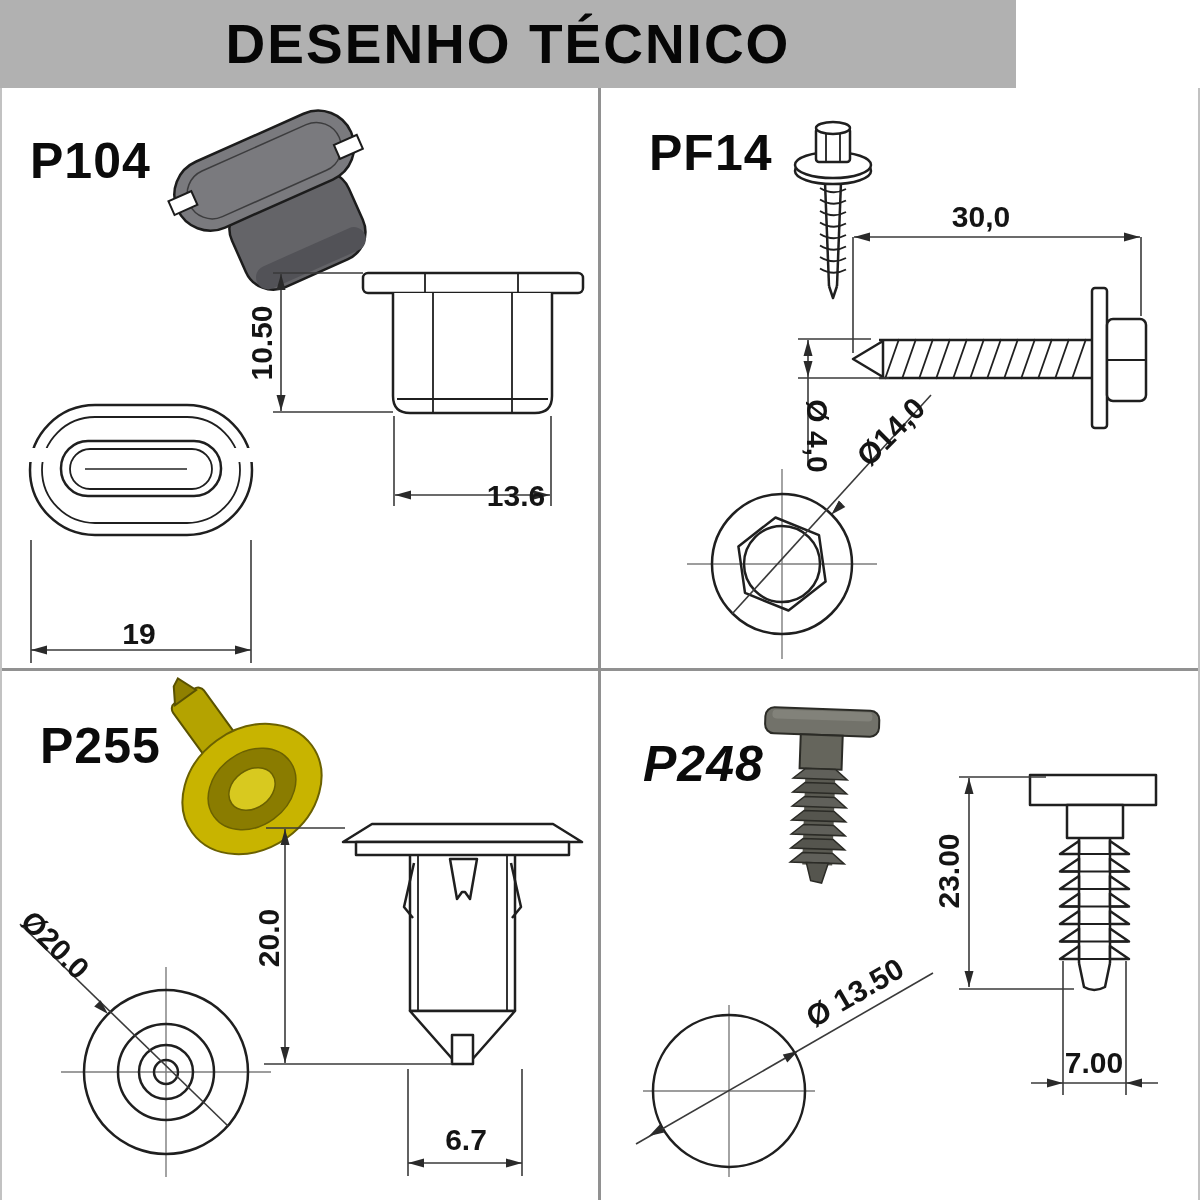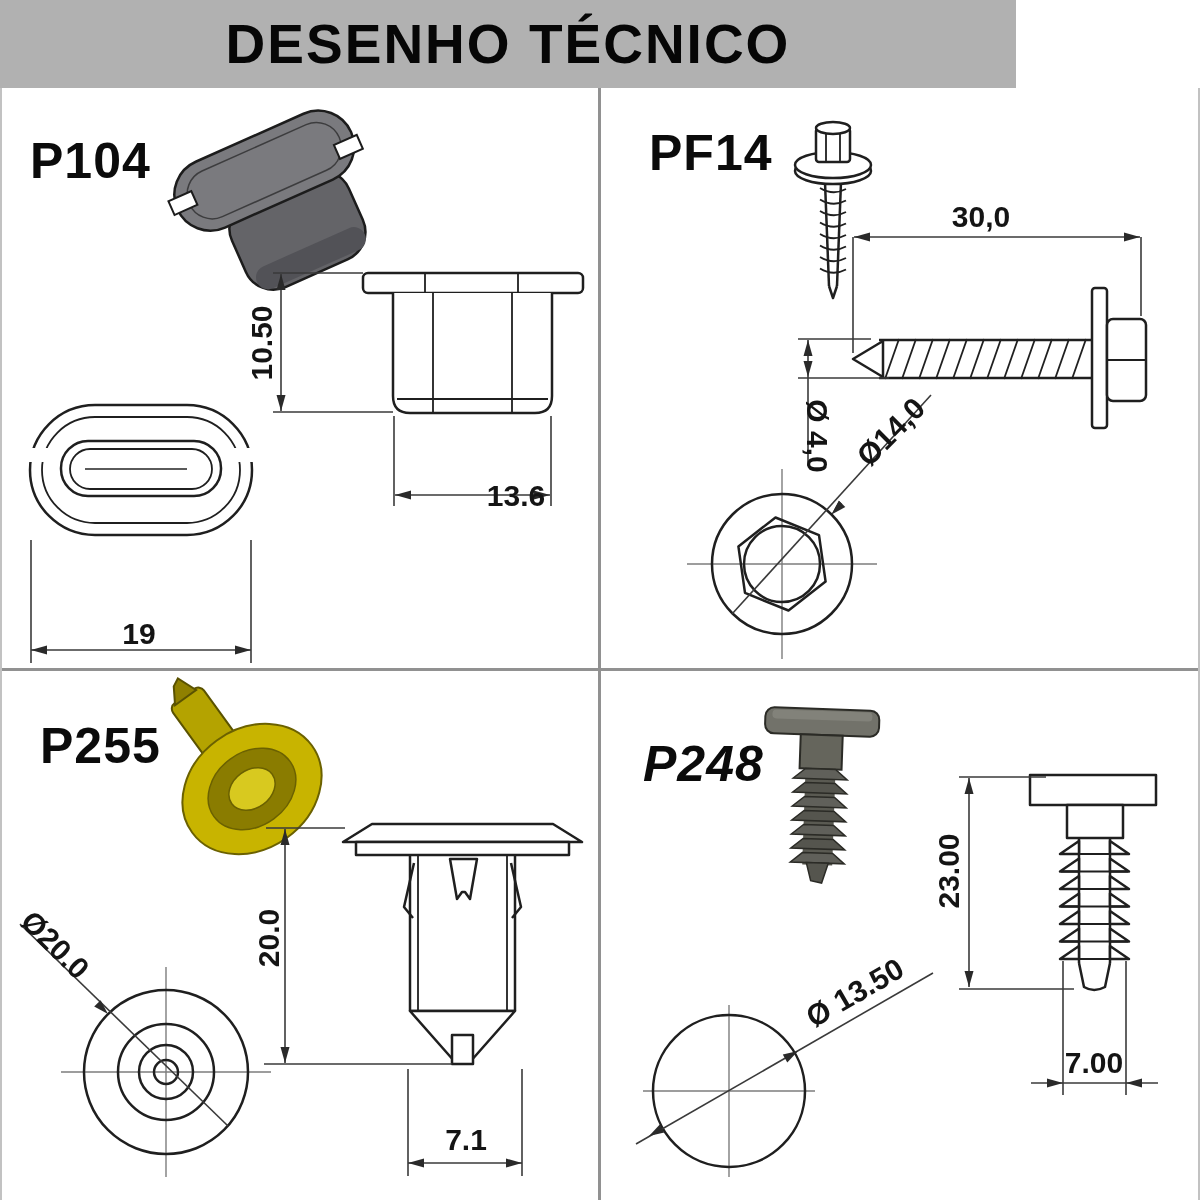--- a/index.html
+++ b/index.html
@@ -209,21 +209,21 @@
 
       <line x1="408" y1="398" x2="408" y2="505" class="dl"></line>
       <line x1="522" y1="398" x2="522" y2="505" class="dl"></line>
       <line x1="408" y1="492" x2="522" y2="492" class="dl"></line>
       <polygon points="408,492 424,487.5 424,496.5" class="ar"></polygon>
       <polygon points="522,492 506,487.5 506,496.5" class="ar"></polygon>
     </svg>
     <span class="part-code" style="left:40px;top:46px;">P255</span>
     <span class="dim r45" style="left:55px;top:274px;">Ø20.0</span>
     <span class="dim rm90" style="left:269px;top:267px;">20.0</span>
-    <span class="dim" style="left:466px;top:469px;">7.1</span>
+    <span class="dim" style="left:466px;top:469px;">6.7</span>
   </div>
 
   <div class="quad" id="q4">
     <svg width="599" height="529" viewBox="0 0 599 529">
 
       <g transform="translate(222,28) rotate(2)">
         <rect x="-57" y="10" width="114" height="26" rx="9" fill="#72726a" stroke="#2b2b26" stroke-width="2"></rect>
         <rect x="-50" y="12" width="100" height="9" rx="4" fill="#82827a" stroke="none"></rect>
         <rect x="-21" y="36" width="42" height="34" fill="#65655c" stroke="#2b2b26" stroke-width="2"></rect>
         <rect x="-15" y="70" width="30" height="96" fill="#5a5a52" stroke="none"></rect>

